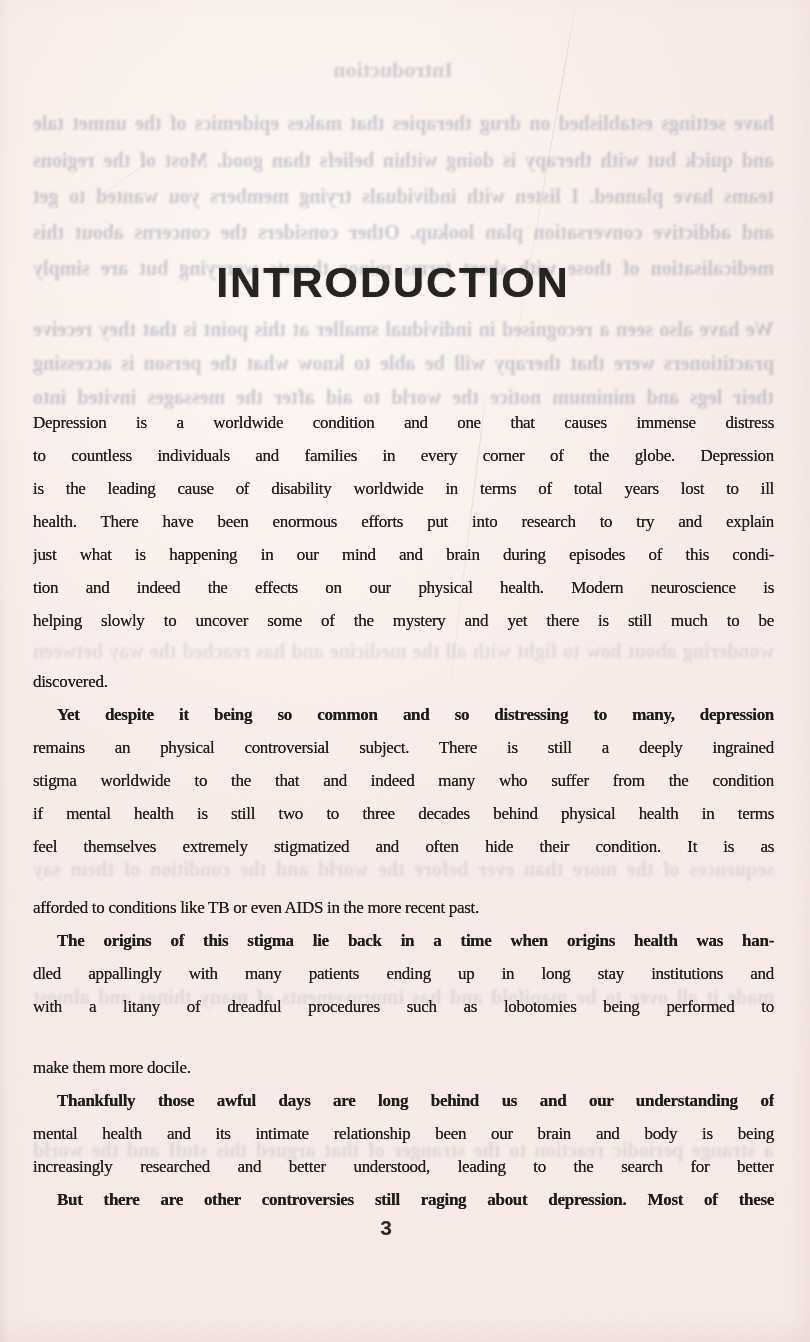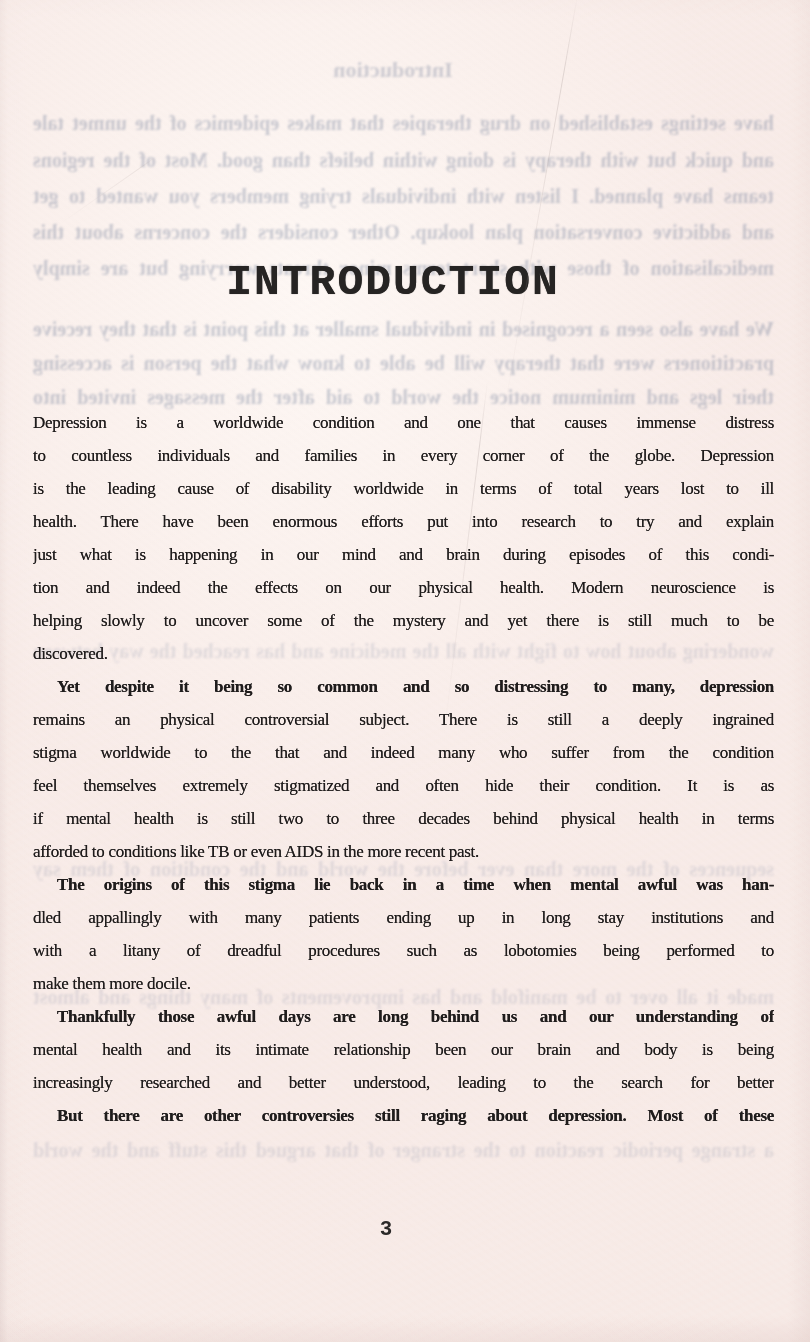--- a/index.html
+++ b/index.html
@@ -41,33 +41,33 @@
   .bleed-head {
     position: absolute; top: 57px; left: 0; width: 786px; text-align: center;
     transform: scaleX(-1);
     filter: blur(1.3px);
     font: bold 22px "Liberation Serif", serif;
     color: rgba(112,124,152,0.33);
   }
   .heading {
     position: absolute; top: 258px; left: 0; width: 786px; margin: 0;
     text-align: center;
-    font-family: Liberation Mono, monospace;
+    font-family: Liberation Sans, sans-serif;
     font-weight: 800; font-size: 43px; letter-spacing: 2px;
     color: #262423;
     text-shadow: 0 0 0.7px rgba(38,36,35,0.9);
   }
   .text-block {
     position: absolute; top: 406px; left: 33px; width: 741px;
     font-size: 17px; letter-spacing: -0.3px; line-height: 33px;
     color: #1f1c1c;
     text-shadow: 0 0 0.6px rgba(31,28,28,0.85);
   }
   .line { height: 33px; overflow: hidden; text-align: justify; text-align-last: justify; }
-  .line.pend { text-align-last: left; }
+  .line.pend { text-align-last: left; margin-top: 28px; }
   .line.ind { text-indent: 24px; font-weight: bold; }
   .page-number {
     position: absolute; top: 1216px; left: 0; width: 772px;
     text-align: center;
     font-family: "Liberation Sans", sans-serif;
     font-weight: bold; font-size: 21px; color: #2b2928;
   }
   .scratch {
     position: absolute; pointer-events: none;
     background: linear-gradient(180deg, rgba(255,255,255,0) 0%, rgba(164,150,148,0.30) 18%, rgba(190,176,172,0.18) 60%, rgba(255,255,255,0) 100%);
@@ -108,24 +108,24 @@
       <div class="line">to countless individuals and families in every corner of the globe. Depression</div>
       <div class="line">is the leading cause of disability worldwide in terms of total years lost to ill</div>
       <div class="line">health. There have been enormous efforts put into research to try and explain</div>
       <div class="line">just what is happening in our mind and brain during episodes of this condi-</div>
       <div class="line">tion and indeed the effects on our physical health. Modern neuroscience is</div>
       <div class="line">helping slowly to uncover some of the mystery and yet there is still much to be</div>
       <div class="line pend">discovered.</div>
       <div class="line ind">Yet despite it being so common and so distressing to many, depression</div>
       <div class="line">remains an physical controversial subject. There is still a deeply ingrained</div>
       <div class="line">stigma worldwide to the that and indeed many who suffer from the condition</div>
+      <div class="line">if mental health is still two to three decades behind physical health in terms</div>
       <div class="line">feel themselves extremely stigmatized and often hide their condition. It is as</div>
-      <div class="line">if mental health is still two to three decades behind physical health in terms</div>
       <div class="line pend">afforded to conditions like TB or even AIDS in the more recent past.</div>
-      <div class="line ind">The origins of this stigma lie back in a time when mental awful was han-</div>
+      <div class="line ind">The origins of this stigma lie back in a time when origins health was han-</div>
       <div class="line">dled appallingly with many patients ending up in long stay institutions and</div>
       <div class="line">with a litany of dreadful procedures such as lobotomies being performed to</div>
       <div class="line pend">make them more docile.</div>
       <div class="line ind">Thankfully those awful days are long behind us and our understanding of</div>
       <div class="line">mental health and its intimate relationship been our brain and body is being</div>
       <div class="line">increasingly researched and better understood, leading to the search for better</div>
       <div class="line ind">But there are other controversies still raging about depression. Most of these</div>
     </div>
 
   <div class="page-number">3</div>

